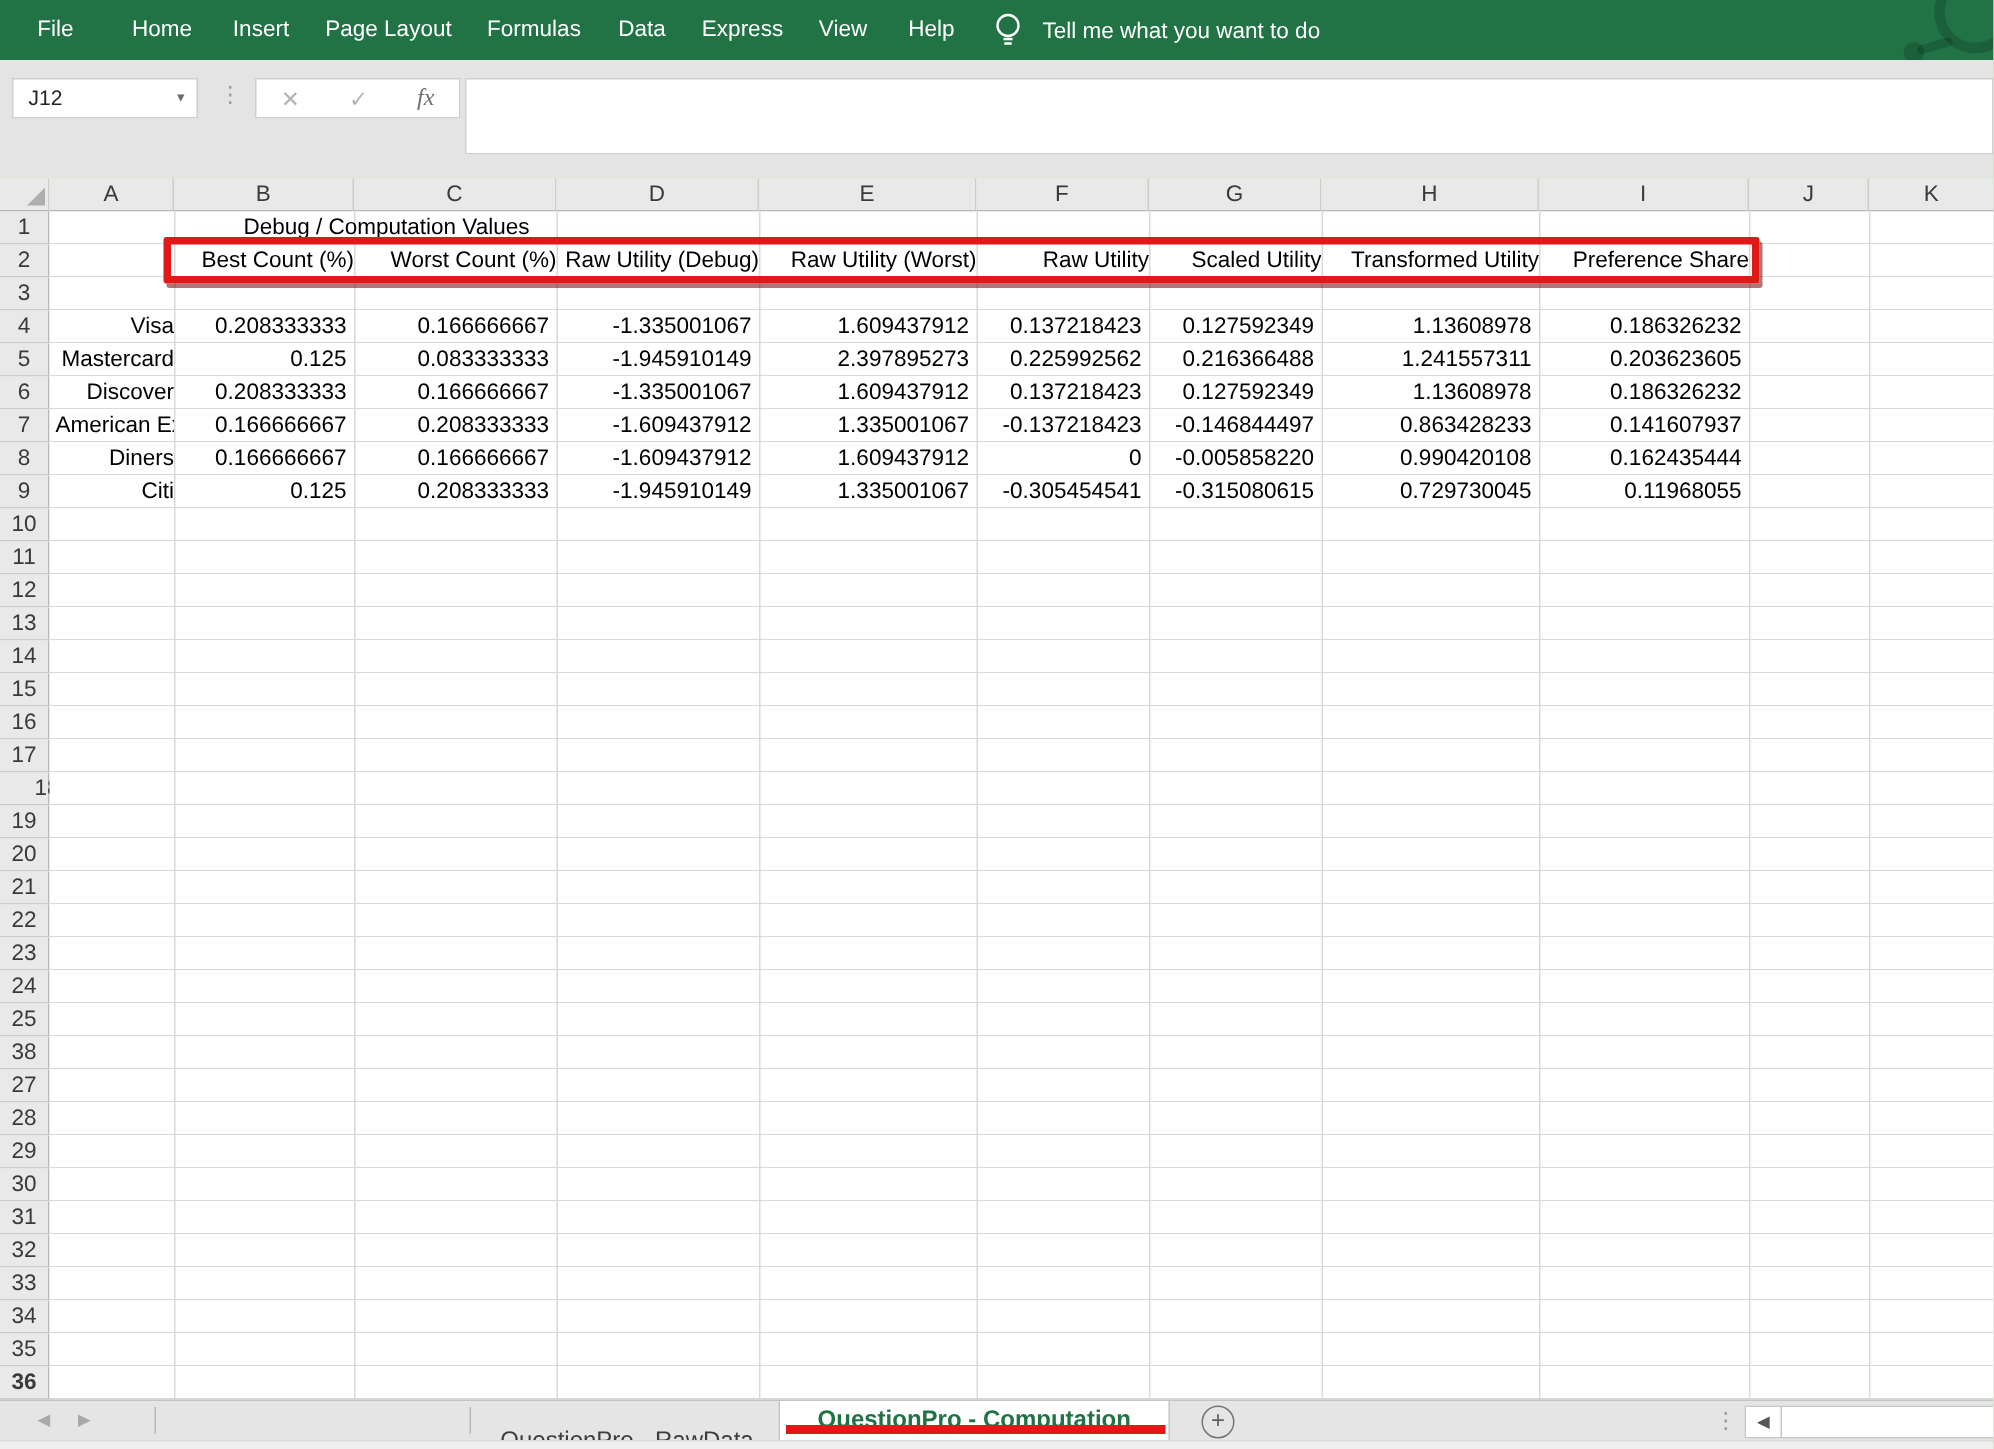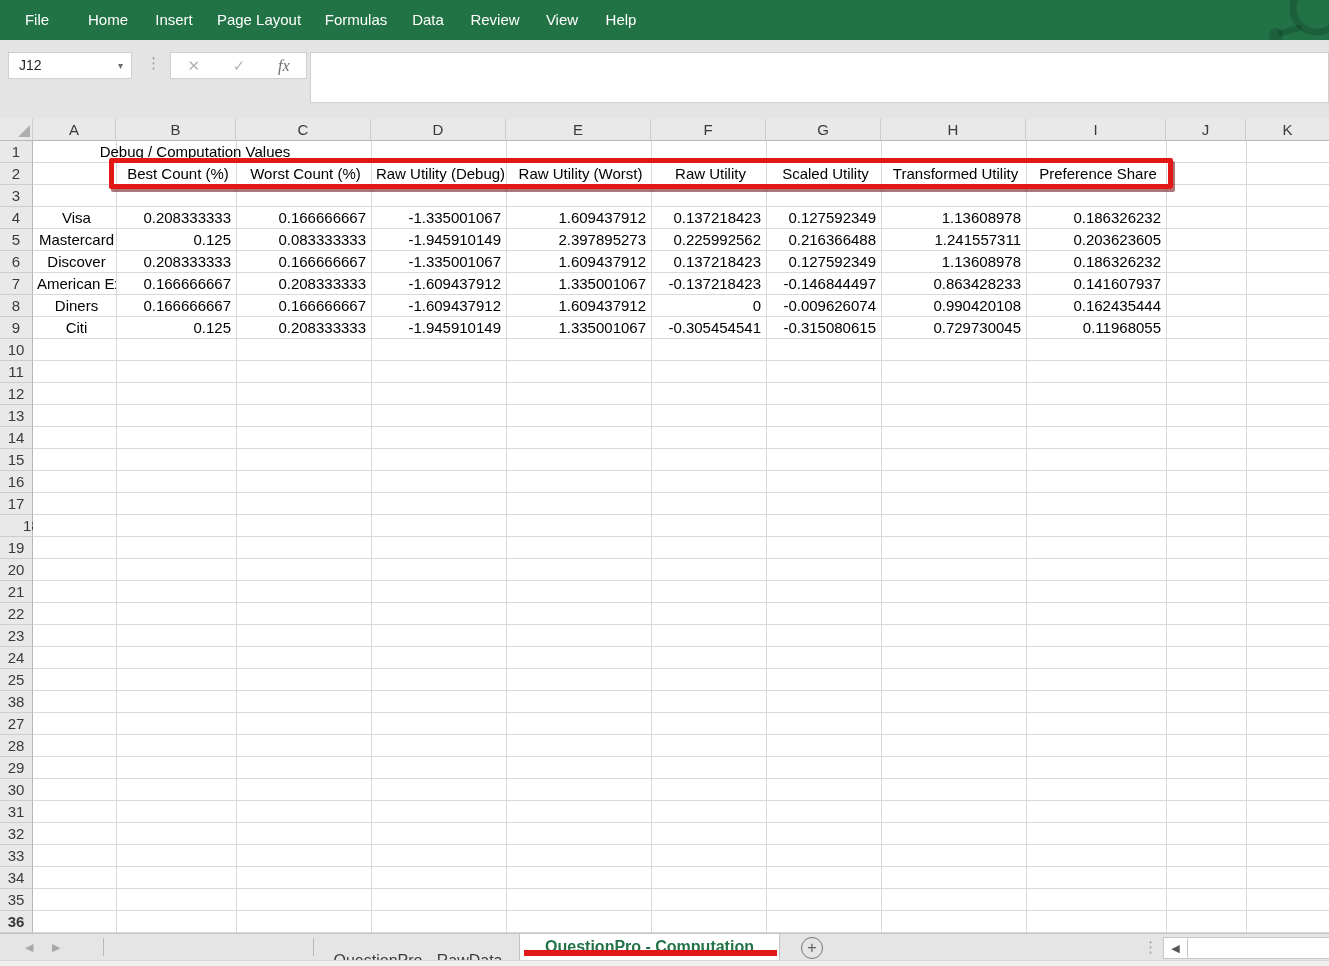--- a/index.html
+++ b/index.html
@@ -40,21 +40,21 @@
     border-left:12px solid transparent; border-bottom:12px solid #aeaeae; }
   #rowheaders { position:absolute; left:0; top:22px; width:33px; height:792px; }
   .rowheader { position:absolute; left:0; width:33px; height:22px; background:#e9e9e9;
     border-right:1px solid #b7b7b7; border-bottom:1px solid #cdcdcd; color:#3a3a3a; font-size:15px;
     line-height:21px; text-align:center; }
   #grid { position:absolute; left:33px; top:22px; width:1296px; height:792px; background:#fff;
     background-image:repeating-linear-gradient(to bottom, transparent 0px, transparent 21px, #d9d9d9 21px, #d9d9d9 22px); }
   .vline { position:absolute; top:0; width:1px; height:792px; background:#d9d9d9; }
   .cell { position:absolute; height:21px; line-height:21px; font-size:15px; color:#000;
     white-space:nowrap; overflow:hidden; }
-  .cell.left  { text-align:center;  padding-left:4px; }
+  .cell.left  { text-align:right;  padding-left:4px; }
   .cell.right { text-align:right; padding-right:5px; }
 
   
   #annotation-box { position:absolute; left:109px; top:39px; width:1064px; height:31px;
     border:5px solid #e21717; border-radius:2px; box-shadow:2px 3px 0 rgba(105,8,8,.55); }
 
   
   #tabbar { position:absolute; left:0; top:933px; width:1329px; height:27px; background:#e5e5e5;
     border-top:1px solid #c4c4c4; }
   .tab-nav { position:absolute; top:0; height:27px; line-height:26px; color:#a9a9a9; font-size:11px; }
@@ -83,24 +83,32 @@
 <div id="stage">
 
   <div id="menubar">
     <div id="menu-items">
         <div class="menu-item" style="left: 37px;">File</div>
         <div class="menu-item" style="left: 108px;">Home</div>
         <div class="menu-item" style="left: 174px;">Insert</div>
         <div class="menu-item" style="left: 259px;">Page Layout</div>
         <div class="menu-item" style="left: 356px;">Formulas</div>
         <div class="menu-item" style="left: 428px;">Data</div>
-        <div class="menu-item" style="left: 495px;">Review</div>
+        <div class="menu-item" style="left: 495px;">Express</div>
         <div class="menu-item" style="left: 562px;">View</div>
         <div class="menu-item" style="left: 621px;">Help</div>
       </div>
+    <div id="tellme-group">
+      <svg width="18" height="24" viewBox="0 0 18 24">
+        <circle cx="9" cy="9" r="7" fill="none" stroke="#ffffff" stroke-width="1.6"></circle>
+        <line x1="6" y1="18" x2="12" y2="18" stroke="#ffffff" stroke-width="1.6"></line>
+        <line x1="6.5" y1="21" x2="11.5" y2="21" stroke="#ffffff" stroke-width="1.6"></line>
+      </svg>
+      <span id="tellme-text">Tell me what you want to do</span>
+    </div>
     <svg id="corner-logo" viewBox="0 0 70 40">
       <circle cx="58" cy="8" r="24" fill="none" stroke="rgba(0,0,0,0.16)" stroke-width="7"></circle>
       <line x1="22" y1="33" x2="40" y2="28" stroke="rgba(0,0,0,0.16)" stroke-width="6" stroke-linecap="round"></line>
       <circle cx="17" cy="35" r="7" fill="rgba(0,0,0,0.16)"></circle>
     </svg>
   </div>
 
   <div id="chrome">
     <div id="namebox">
       <span>J12</span>
@@ -225,21 +233,21 @@
         <div class="cell right" style="left: 618px; top: 132px; width: 115px;">-0.137218423</div>
         <div class="cell right" style="left: 733px; top: 132px; width: 115px;">-0.146844497</div>
         <div class="cell right" style="left: 848px; top: 132px; width: 145px;">0.863428233</div>
         <div class="cell right" style="left: 993px; top: 132px; width: 140px;">0.141607937</div>
         <div class="cell left" style="left: 0px; top: 154px; width: 83px;">Diners</div>
         <div class="cell right" style="left: 83px; top: 154px; width: 120px;">0.166666667</div>
         <div class="cell right" style="left: 203px; top: 154px; width: 135px;">0.166666667</div>
         <div class="cell right" style="left: 338px; top: 154px; width: 135px;">-1.609437912</div>
         <div class="cell right" style="left: 473px; top: 154px; width: 145px;">1.609437912</div>
         <div class="cell right" style="left: 618px; top: 154px; width: 115px;">0</div>
-        <div class="cell right" style="left: 733px; top: 154px; width: 115px;">-0.009626074</div>
+        <div class="cell right" style="left: 733px; top: 154px; width: 115px;">-0.005858220</div>
         <div class="cell right" style="left: 848px; top: 154px; width: 145px;">0.990420108</div>
         <div class="cell right" style="left: 993px; top: 154px; width: 140px;">0.162435444</div>
         <div class="cell left" style="left: 0px; top: 176px; width: 83px;">Citi</div>
         <div class="cell right" style="left: 83px; top: 176px; width: 120px;">0.125</div>
         <div class="cell right" style="left: 203px; top: 176px; width: 135px;">0.208333333</div>
         <div class="cell right" style="left: 338px; top: 176px; width: 135px;">-1.945910149</div>
         <div class="cell right" style="left: 473px; top: 176px; width: 145px;">1.335001067</div>
         <div class="cell right" style="left: 618px; top: 176px; width: 115px;">-0.305454541</div>
         <div class="cell right" style="left: 733px; top: 176px; width: 115px;">-0.315080615</div>
         <div class="cell right" style="left: 848px; top: 176px; width: 145px;">0.729730045</div>

